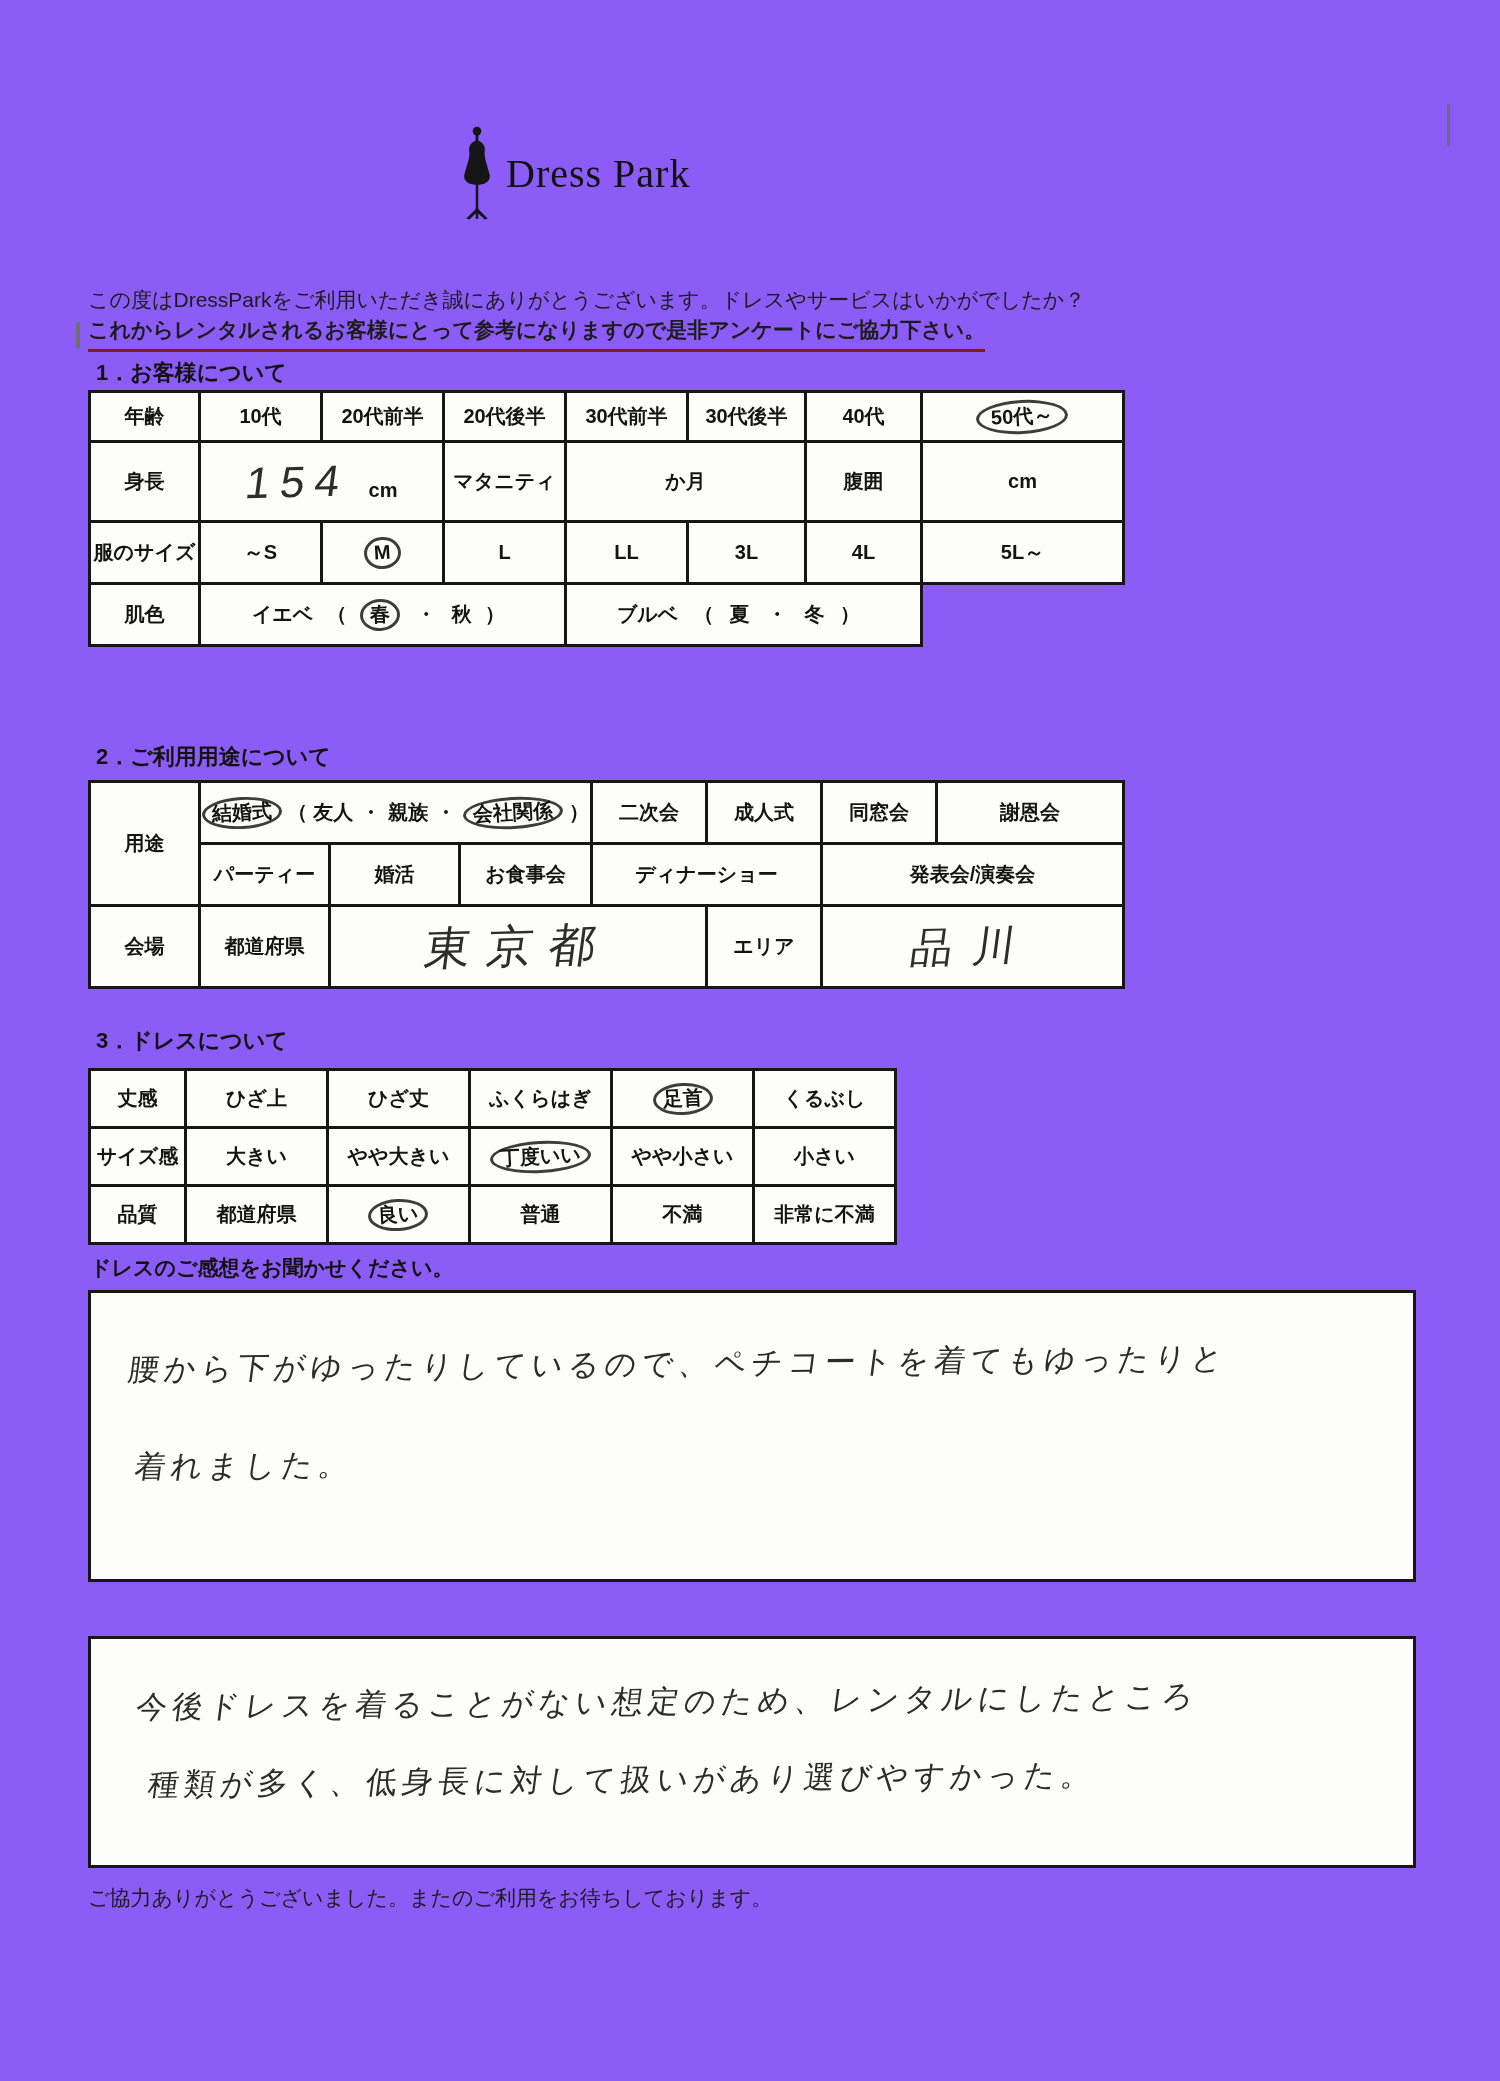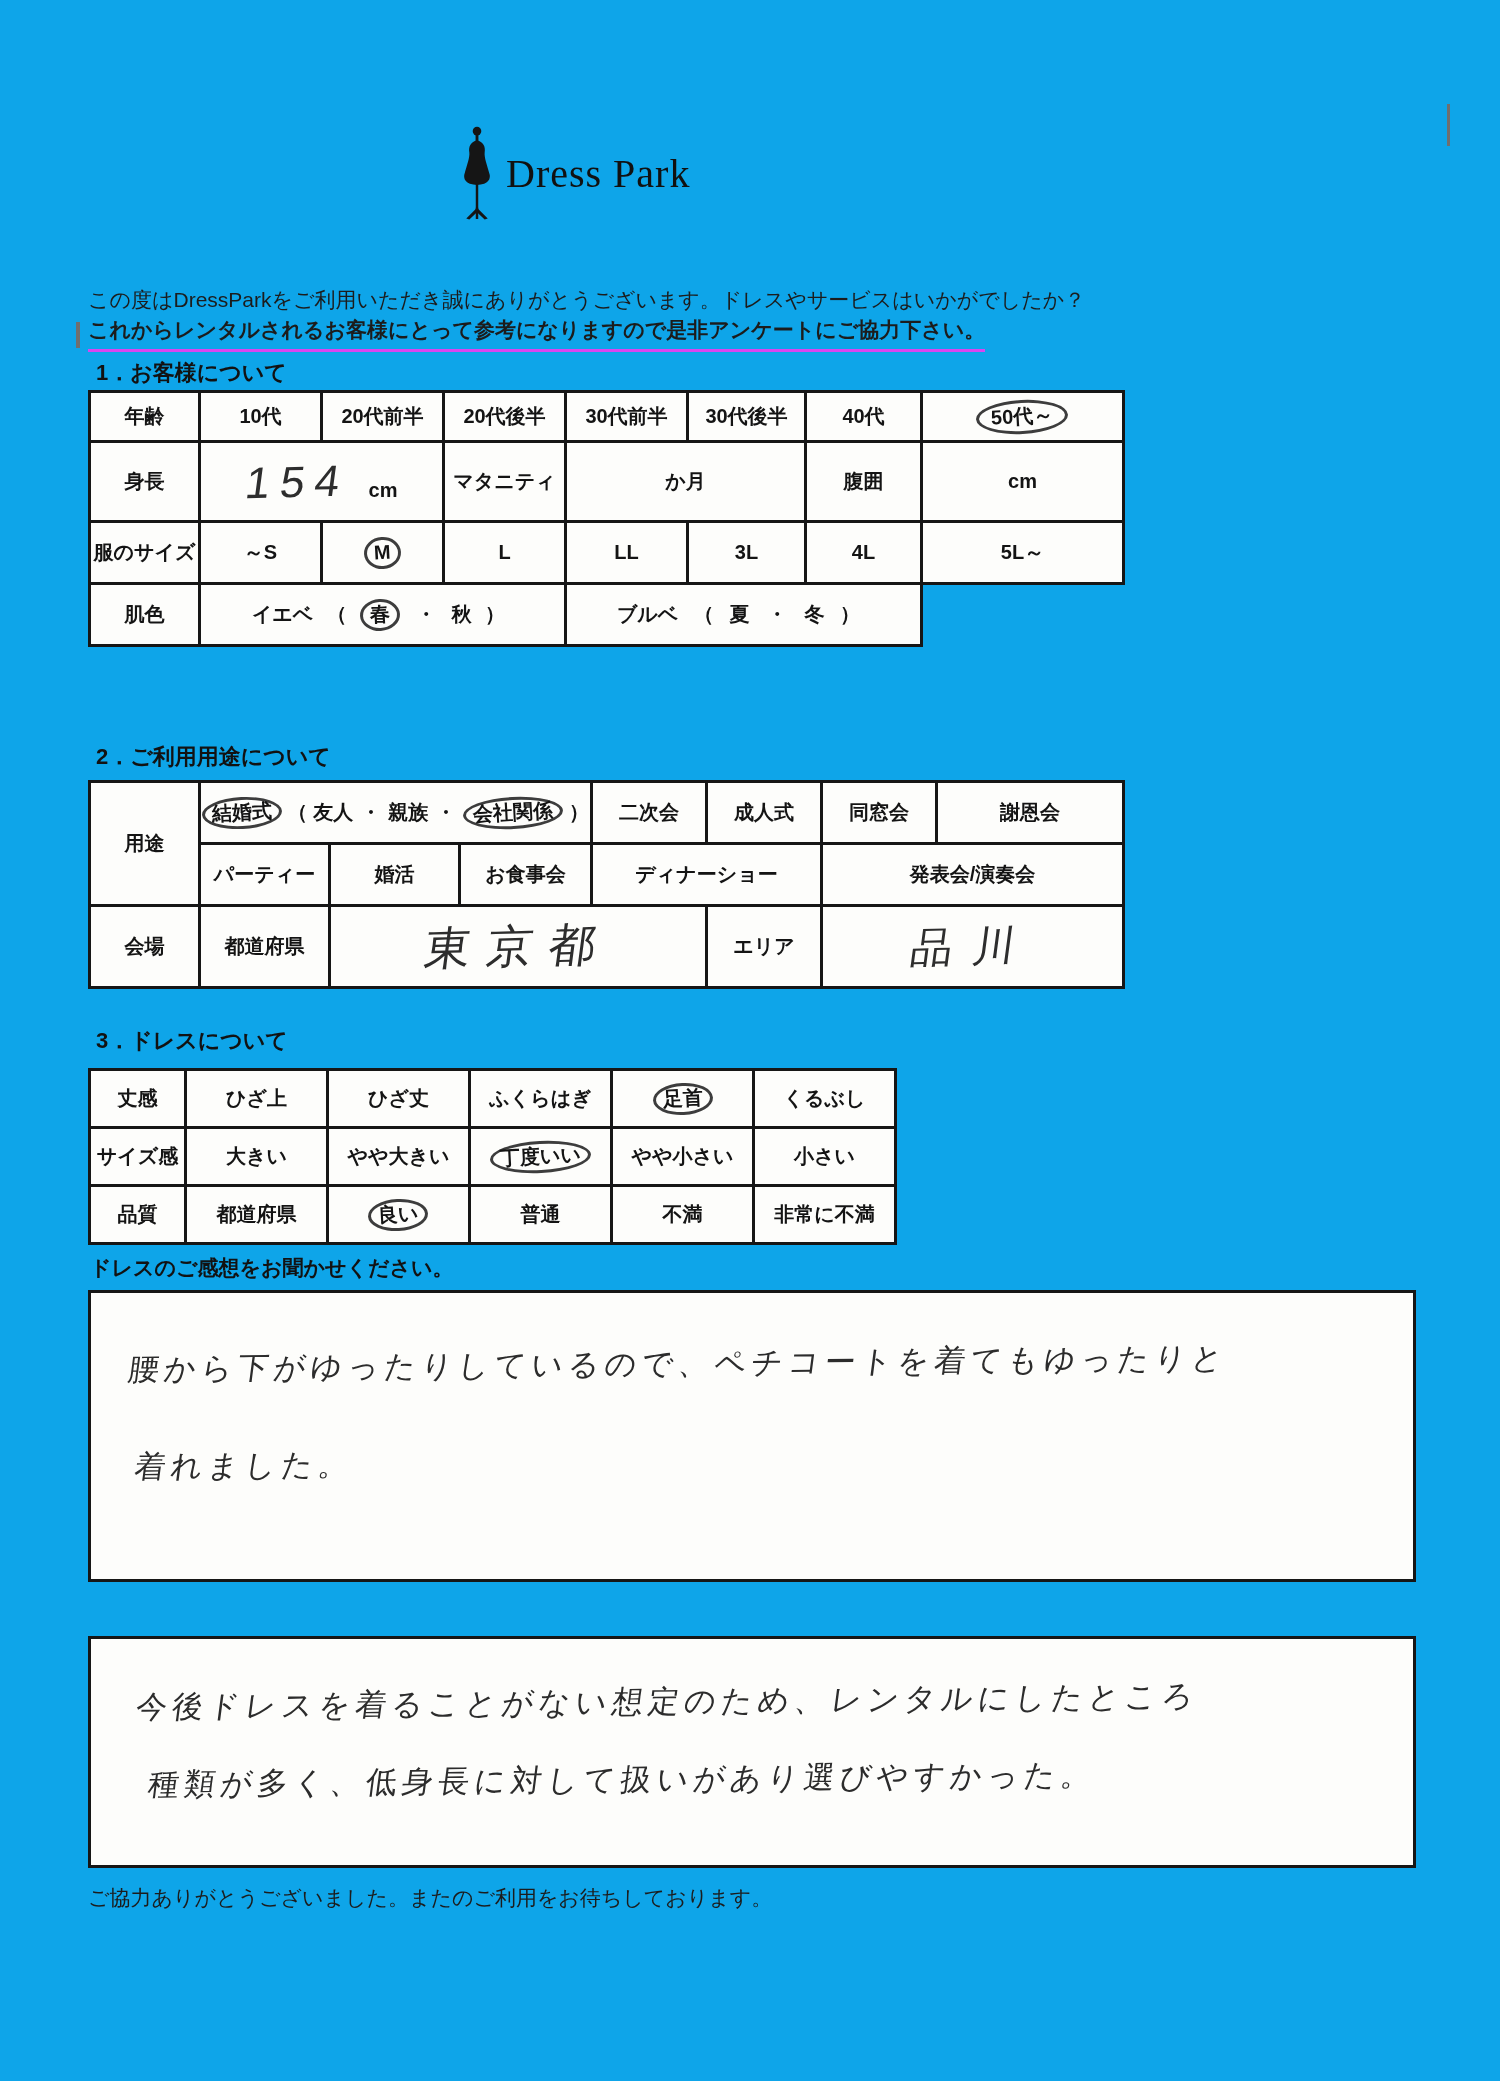--- a/index.html
+++ b/index.html
@@ -1,24 +1,24 @@
 <!DOCTYPE html>
 <html><head>
 <meta charset="utf-8">
 <style>
   html,body{margin:0;padding:0;}
   body{width:1500px;height:2081px;position:relative;background:#f7f7f4;
        font-family:"Liberation Sans",sans-serif;}
-  .sheet{position:absolute;inset:0;background:#0ea5e9;overflow:hidden;padding-left:10px;}
+  .sheet{position:absolute;inset:0;background:#8b5cf6;overflow:hidden;padding-left:10px;}
 
   
   .pline{position:absolute;font:400 20px "Liberation Sans",sans-serif;color:#1c1c1c;white-space:nowrap;text-align:right;}
   .pbold{font-weight:700;}
   .h{position:absolute;font:700 22px "Liberation Sans",sans-serif;color:#121212;white-space:nowrap;}
-  .underl{border-bottom:3px solid #d946ef;padding-bottom:5px;}
+  .underl{border-bottom:3px solid #7f1d1d;padding-bottom:5px;}
 
   
   .logo{position:absolute;top:126px;left:458px;display:flex;align-items:flex-start;}
   .brand{font:400 40px "Liberation Serif",serif;color:#111;margin:24px 0 0 10px;letter-spacing:1px;}
 
   
   .tbl{position:absolute;border-collapse:collapse;table-layout:fixed;}
   .tbl th,.tbl td{border:3px solid #161616;font:700 20px "Liberation Sans",sans-serif;
       color:#141414;text-align:center;vertical-align:middle;padding:0;background:#fdfdfb;}
   .tbl td.filler,.tbl td.filler{border:none;background:transparent;}

